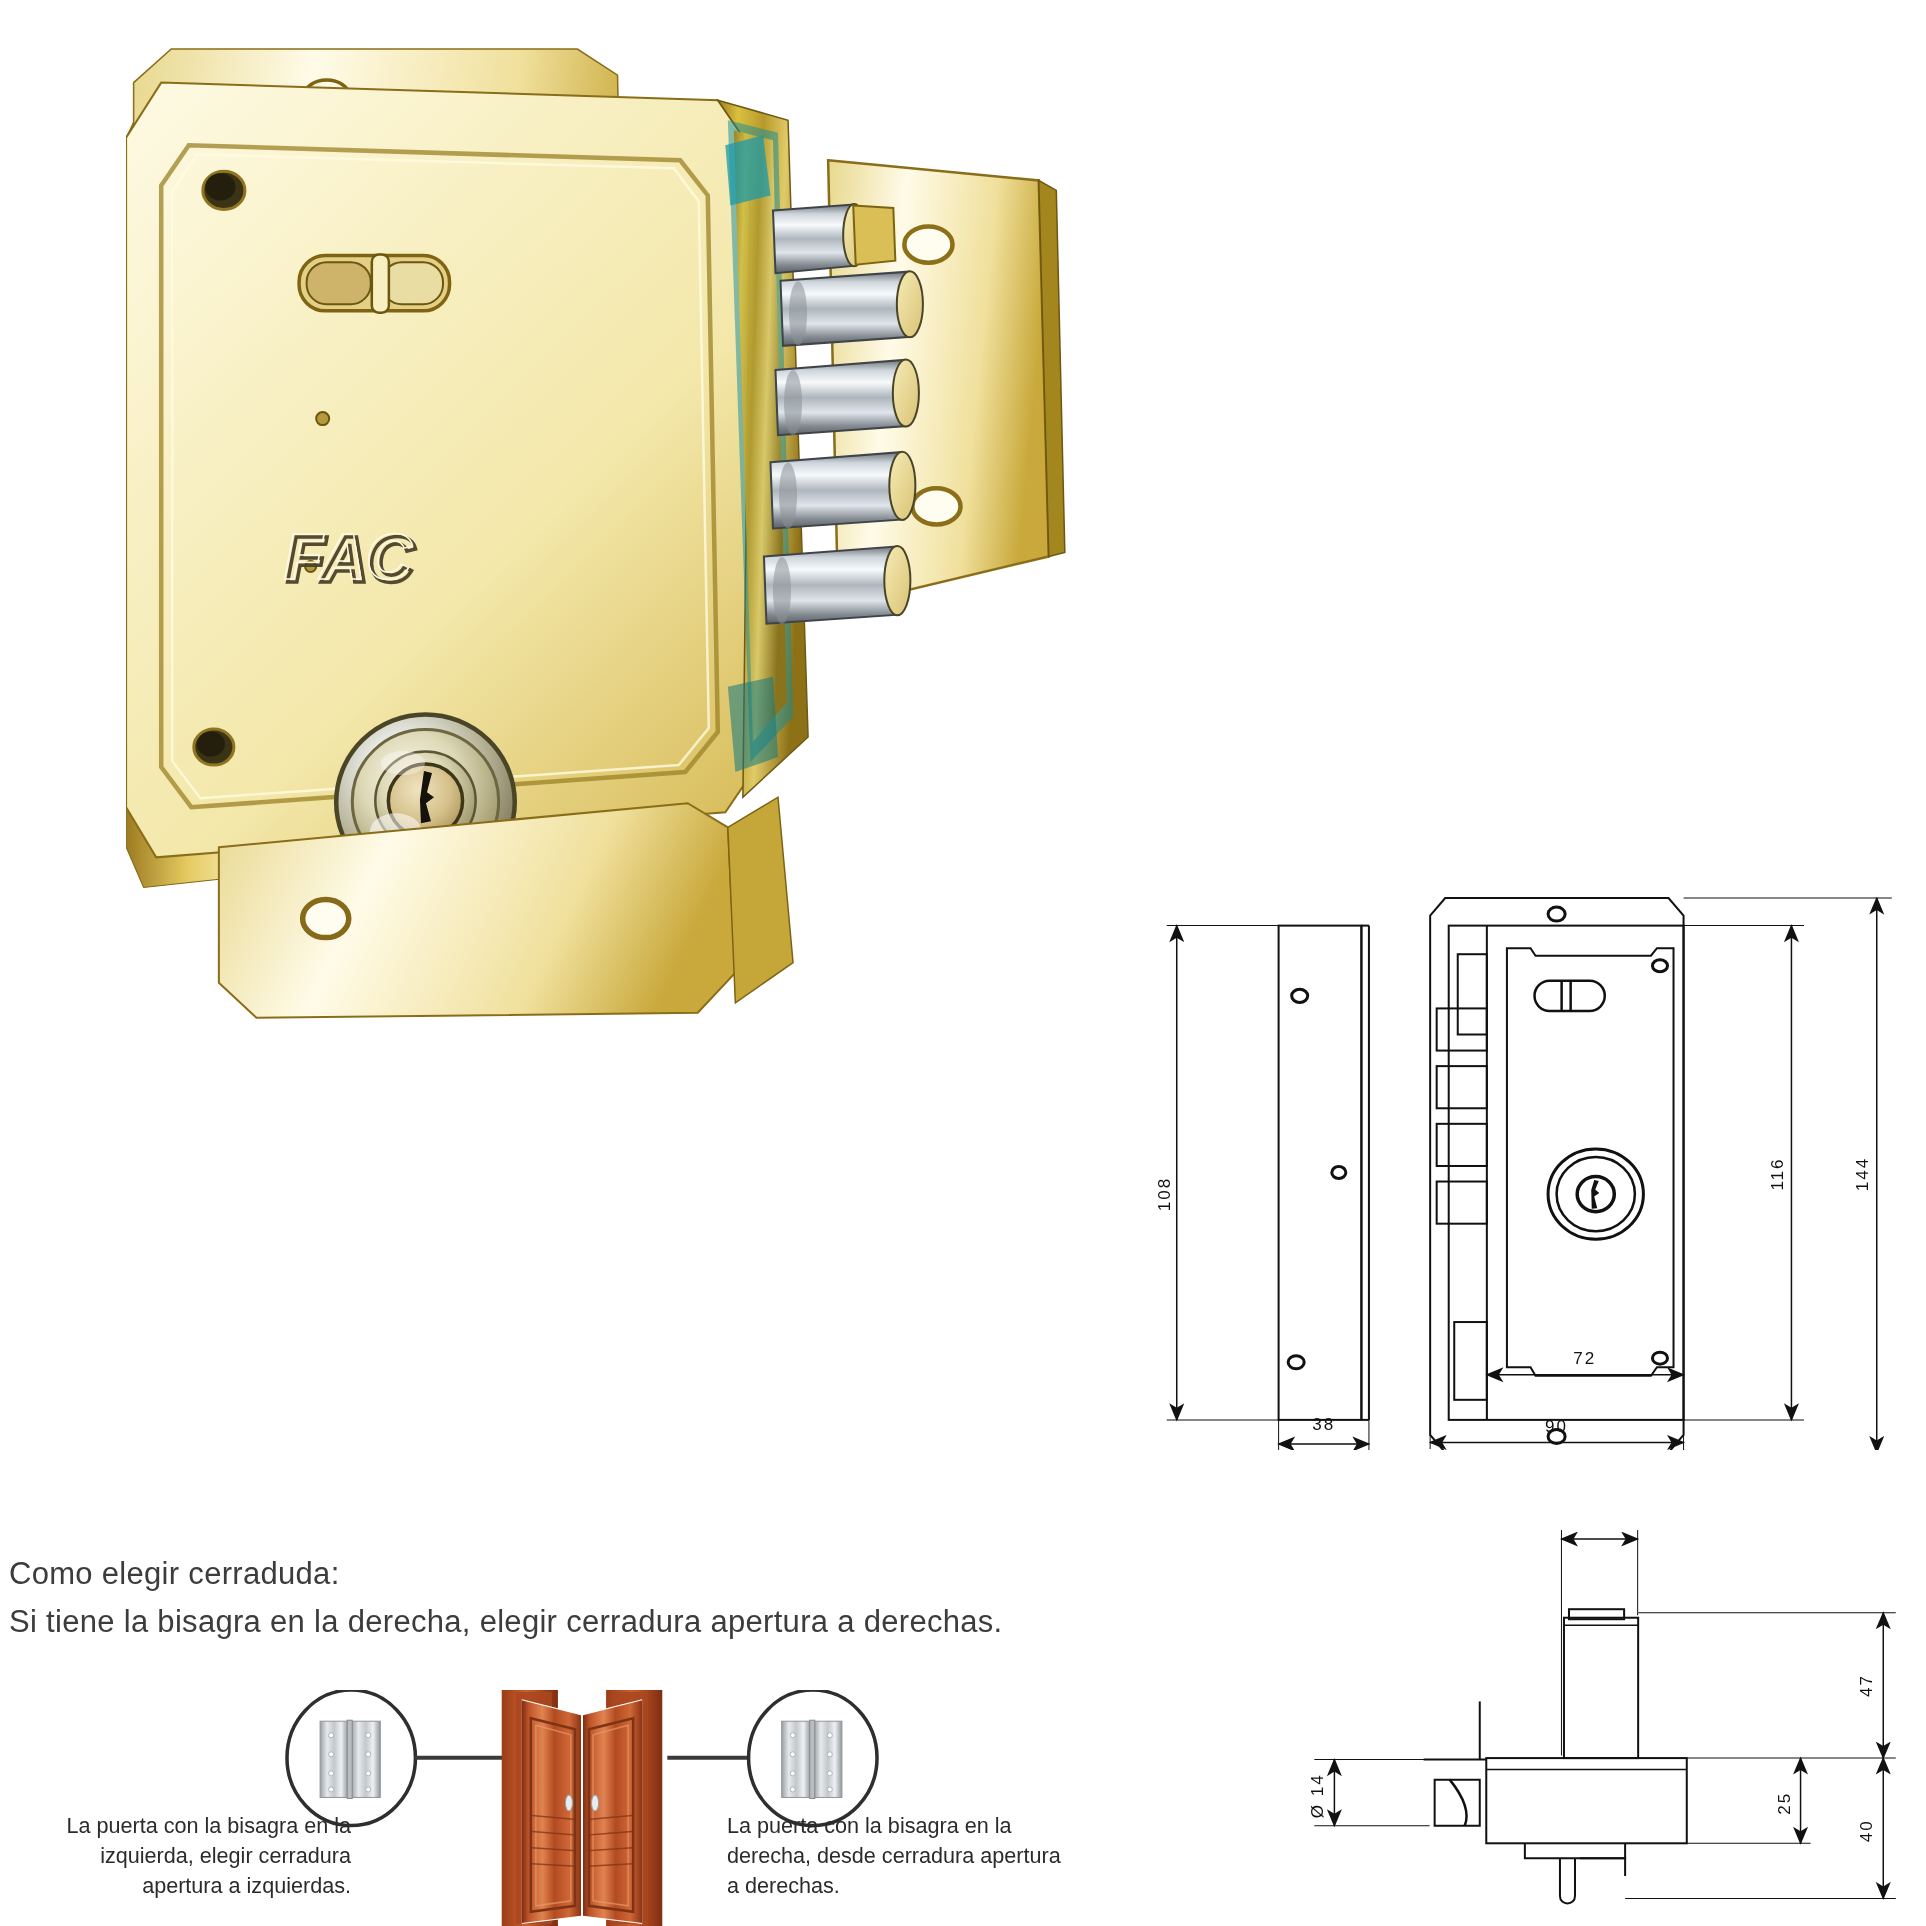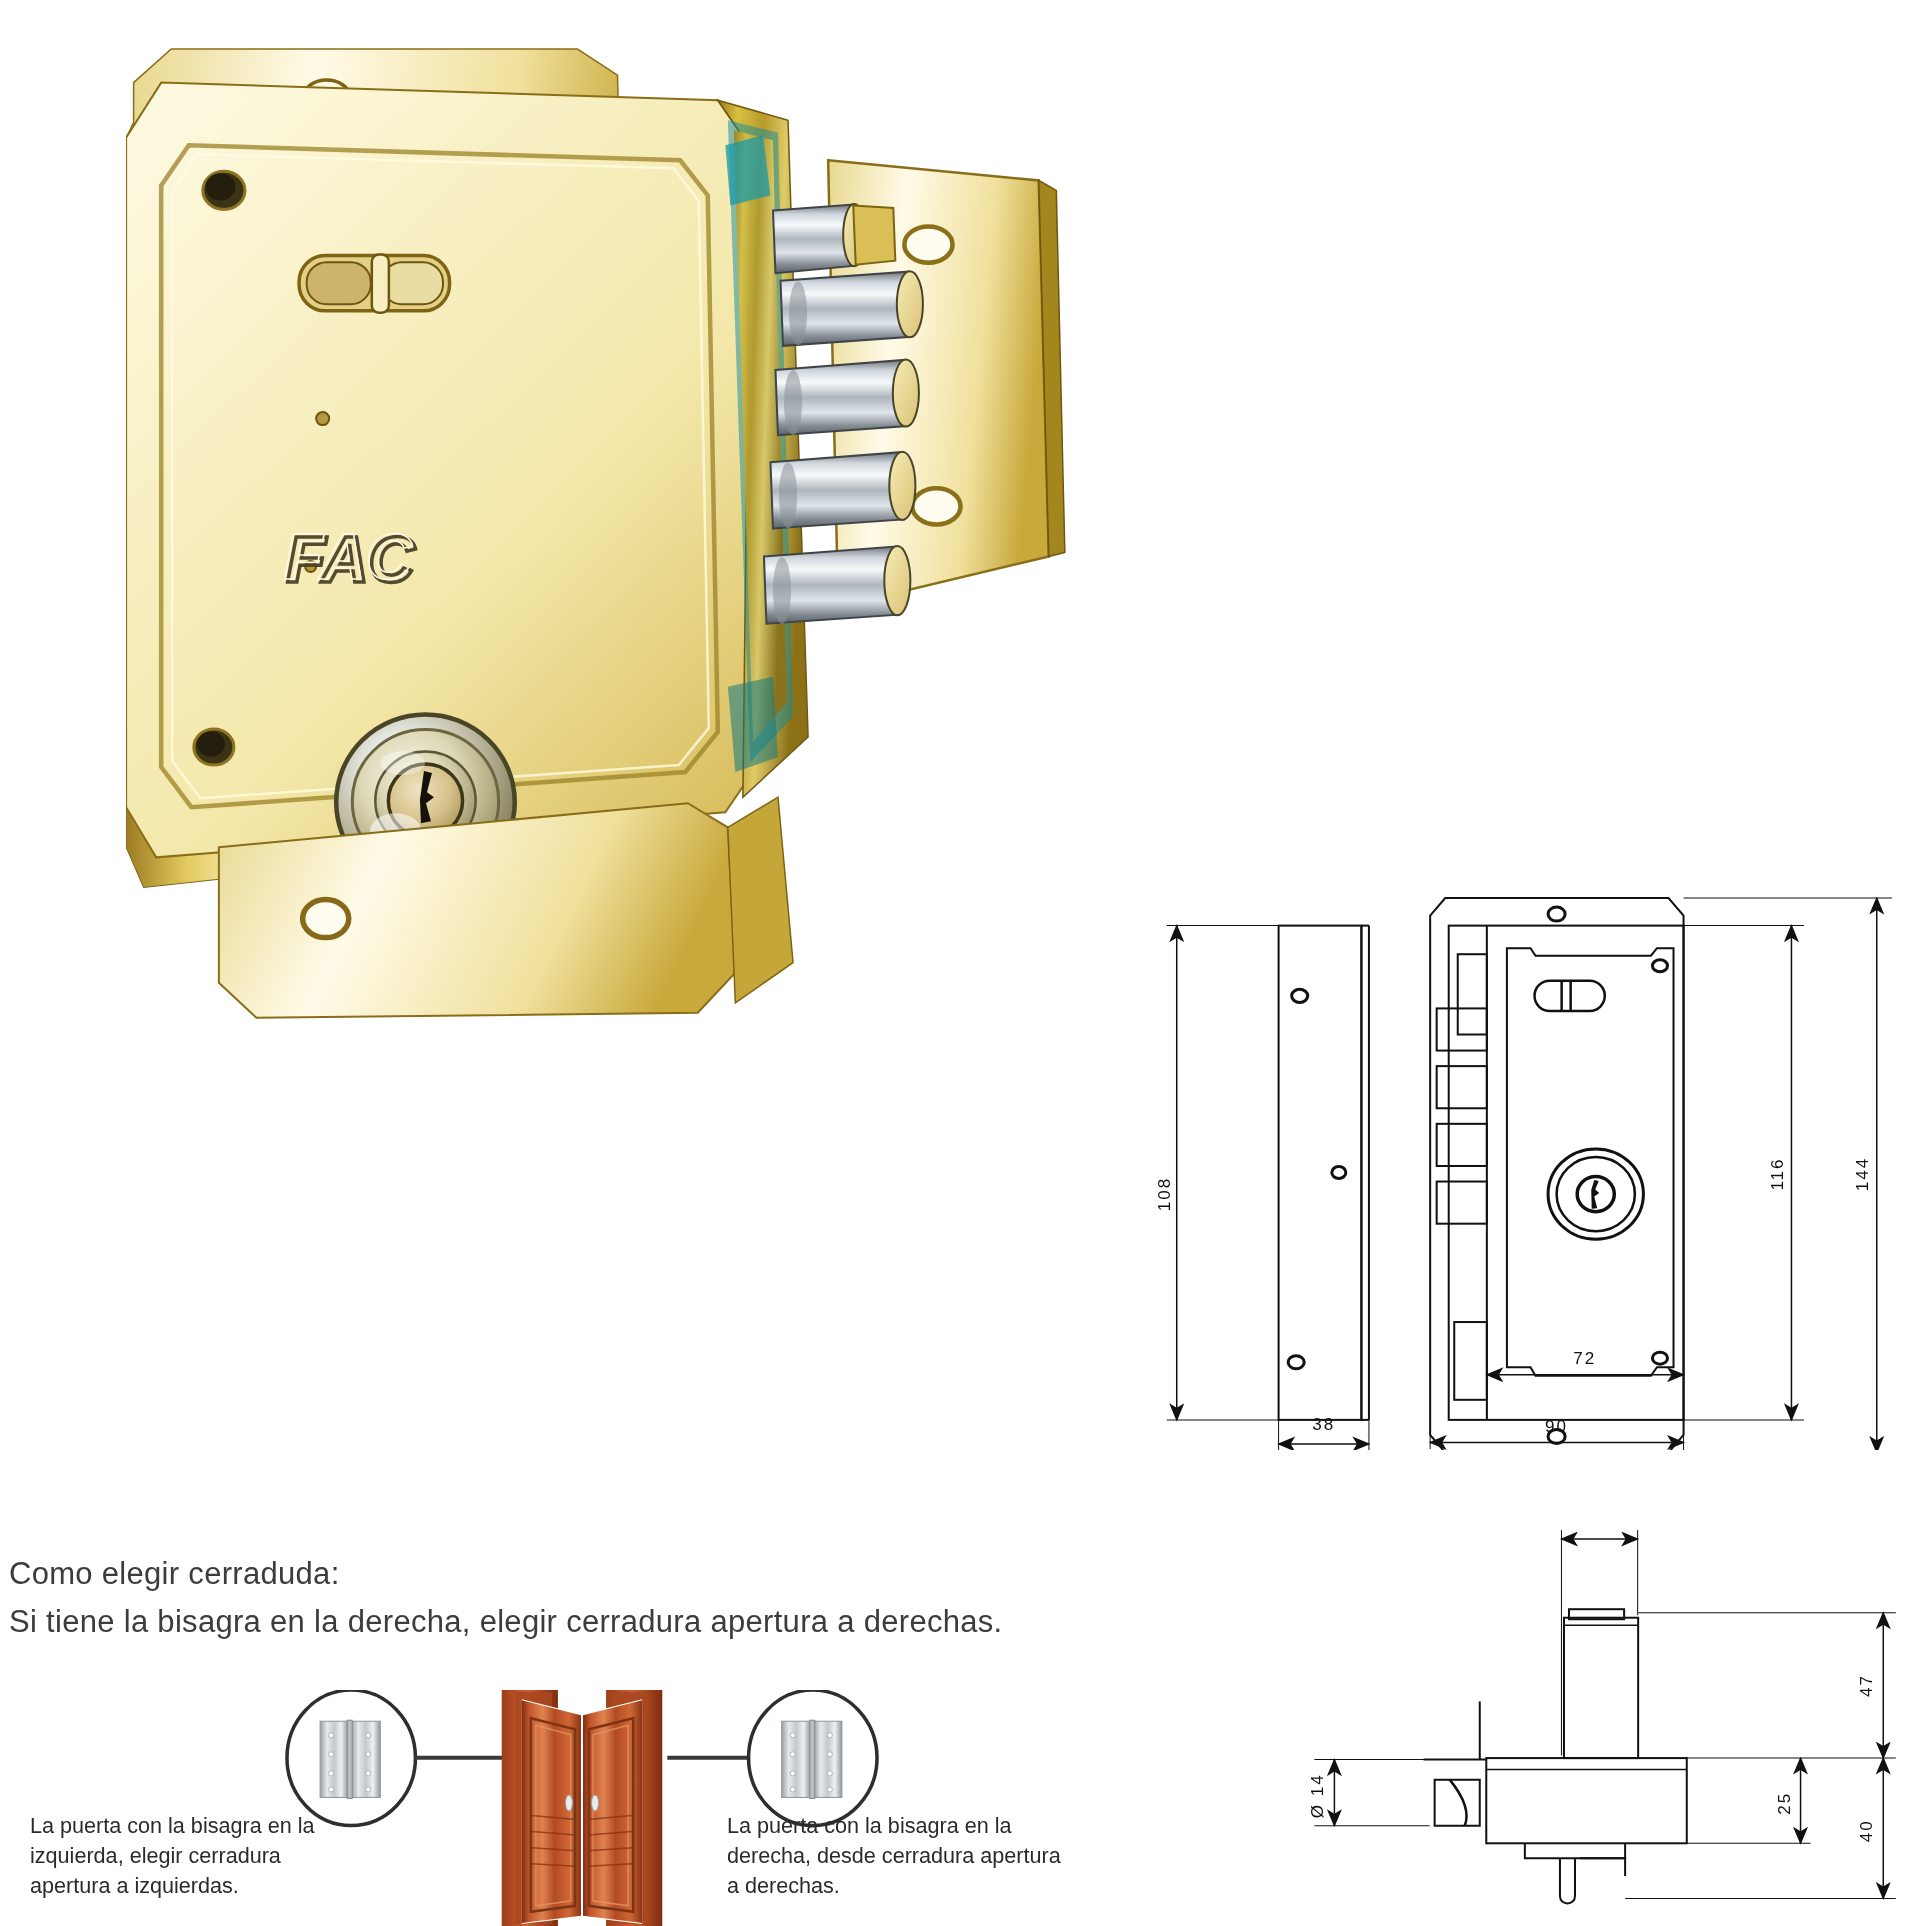--- a/index.html
+++ b/index.html
@@ -18,21 +18,21 @@
     font-size:31px;line-height:48px;color:#3c3c3c;letter-spacing:0.3px;
     white-space:nowrap;font-family:"Liberation Sans","DejaVu Sans",sans-serif;
   }
 
   
   #door-diagram{left:0px;top:1690px;width:1164px;height:236px;}
   .cap{
     position:absolute;font-size:21.6px;line-height:30px;color:#2b2b2b;
     font-family:"Liberation Sans","DejaVu Sans",sans-serif;
   }
-  #cap-left{left:30px;top:1811px;width:321px;}
+  #cap-left{left:30px;top:1811px;width:321px;text-align:right;}
   #cap-right{left:727px;top:1811px;width:341px;}
 
   
   #tech-top{left:1129px;top:893px;width:798px;height:557px;}
   #tech-bottom{left:1229px;top:1525px;width:697px;height:401px;}
 
   svg{display:block;}
   .dimtxt{font-family:"Liberation Sans","DejaVu Sans",sans-serif;
           font-size:34px;fill:#111;letter-spacing:4px;}
 </style>

